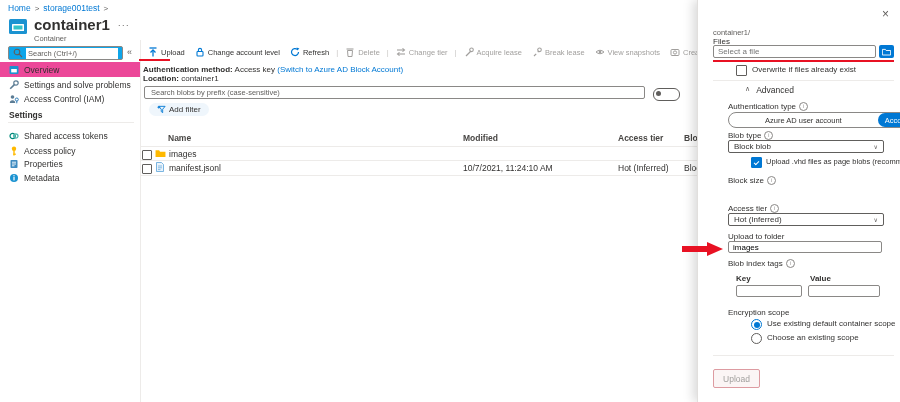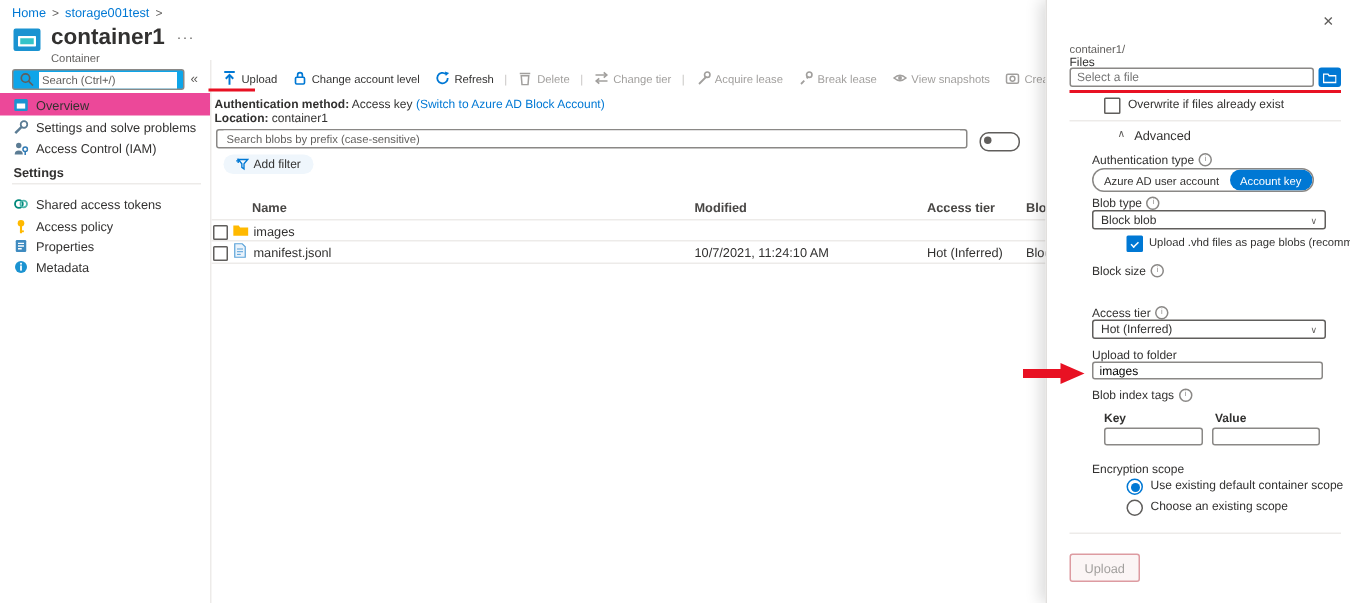--- a/index.html
+++ b/index.html
@@ -58,21 +58,21 @@
   .panel .lbl{font-size:8px;display:flex;align-items:center;gap:3px;white-space:nowrap;}
   .info-i{width:7px;height:7px;border:1px solid #8a8886;border-radius:50%;font-size:5px;color:#8a8886;
           display:inline-flex;align-items:center;justify-content:center;line-height:1;flex:0 0 auto;}
   .txt-input{border:1px solid #8a8886;border-radius:2px;box-sizing:border-box;font-size:8px;
              font-family:inherit;padding:0 4px;outline:none;background:#fff;height:13px;}
   .select{border:1px solid #605e5c;border-radius:2px;box-sizing:border-box;height:13px;background:#fff;
           display:flex;align-items:center;justify-content:space-between;padding:0 5px;font-size:8px;cursor:pointer;}
   .select .chev{font-size:6px;color:#605e5c;}
   .pillgroup{height:14px;border:1px solid #8a8886;border-radius:8px;display:inline-flex;align-items:center;
              font-size:7.5px;overflow:hidden;}
-  .pill-opt{padding:0 7px;height:100%;display:flex;align-items:center;cursor:pointer;white-space:nowrap;}
+  .pill-opt{padding:0 7px;height:100%;display:flex;align-items:center;cursor:pointer;white-space:nowrap;margin-left:29px;}
   .pill-opt.sel{background:#0078d4;color:#fff;border-radius:8px;}
   .cb-checked{width:9px;height:9px;background:#0078d4;border:1px solid #0078d4;border-radius:1px;
               display:flex;align-items:center;justify-content:center;cursor:pointer;flex:0 0 auto;}
   .cb-checked::after{content:"";width:4px;height:2px;border-left:1.5px solid #fff;border-bottom:1.5px solid #fff;
               transform:rotate(-45deg);margin-bottom:1px;}
   .radio{width:9px;height:9px;border:1px solid #605e5c;border-radius:50%;position:relative;cursor:pointer;flex:0 0 auto;}
   .radio.sel{border-color:#0078d4;}
   .radio.sel::after{content:"";position:absolute;inset:1.5px;background:#0078d4;border-radius:50%;}
   .pdiv{height:1px;background:#edebe9;}
   .upload-btn{width:45px;height:17px;border:1px solid #dd9ba1;border-radius:2px;background:#fbf5f5;

